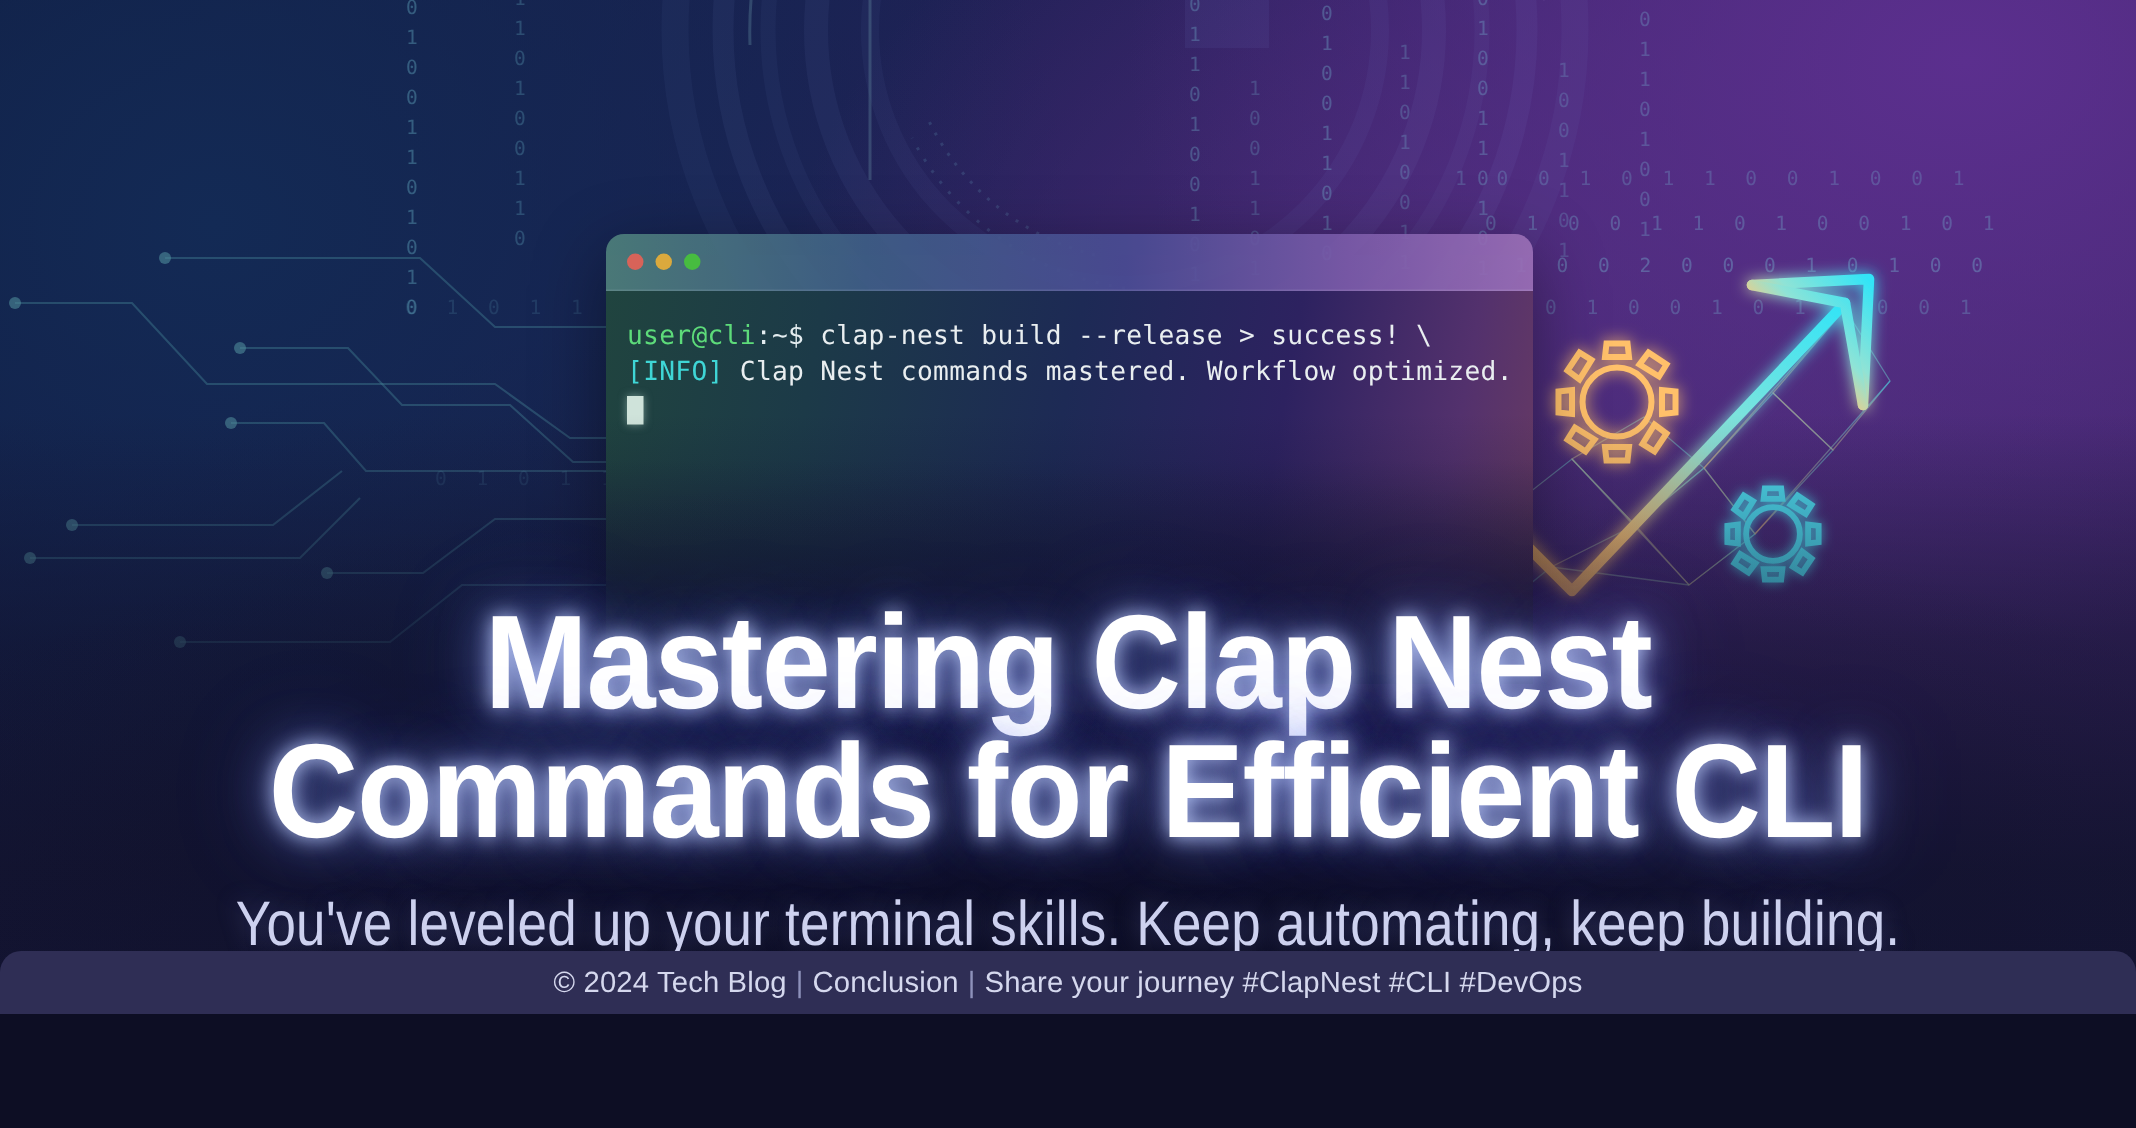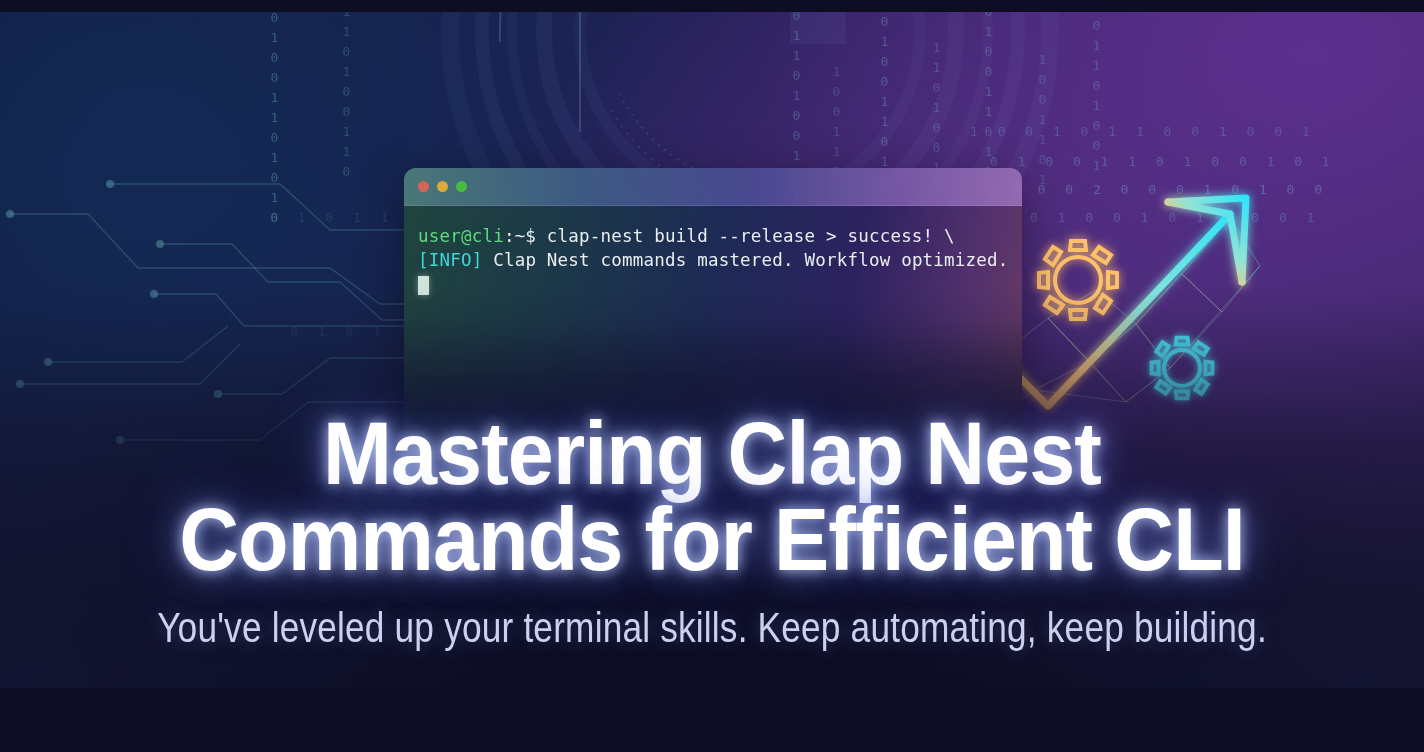--- a/index.html
+++ b/index.html
@@ -2,21 +2,21 @@
 <html><head>
 <meta charset="utf-8">
 <style>
   * { margin:0; padding:0; box-sizing:border-box; }
   html, body {
     width:1424px; height:752px; overflow:hidden;
     background:#0d0e24;
     font-family:"Liberation Sans", sans-serif;
   }
 
-  .stage { position:relative; width:1424px; height:676px; overflow:hidden;margin-top:12px; }
+  .stage { position:relative; width:1424px; height:676px; overflow:hidden; }
 
   
   .bg-base{
     position:absolute; inset:0;
     background:
       radial-gradient(ellipse 900px 620px at 92% 6%,  #5b2f8e 0%, rgba(91,47,142,0) 62%),
       radial-gradient(ellipse 760px 540px at 72% 30%, #4a2c78 0%, rgba(74,44,120,0) 66%),
       radial-gradient(ellipse 820px 700px at 10% 22%, #132a55 0%, rgba(19,42,85,0) 70%),
       radial-gradient(ellipse 700px 520px at 30% 88%, #14162f 0%, rgba(20,22,47,0) 72%),
       linear-gradient(118deg, #101a3d 0%, #1b2152 30%, #2d2060 52%, #452a70 72%, #3d2568 100%);
@@ -307,14 +307,17 @@
   <div class="bg-bottomfade"></div>
   <div class="bg-vignette"></div>
 
   <h1 class="headline">
     <span>Mastering Clap Nest</span>
     <span class="l2">Commands for Efficient CLI</span>
   </h1>
 
   <div class="subtitle">You've leveled up your terminal skills. Keep automating, keep building.</div>
 
+  <div class="footer">
+    <div class="footer-text"><span>© 2024 Tech Blog</span><span class="sep">|</span><span>Conclusion</span><span class="sep">|</span><span>Share your journey #ClapNest #CLI #DevOps</span></div>
+  </div>
 
 </div>
 
 </body></html>

